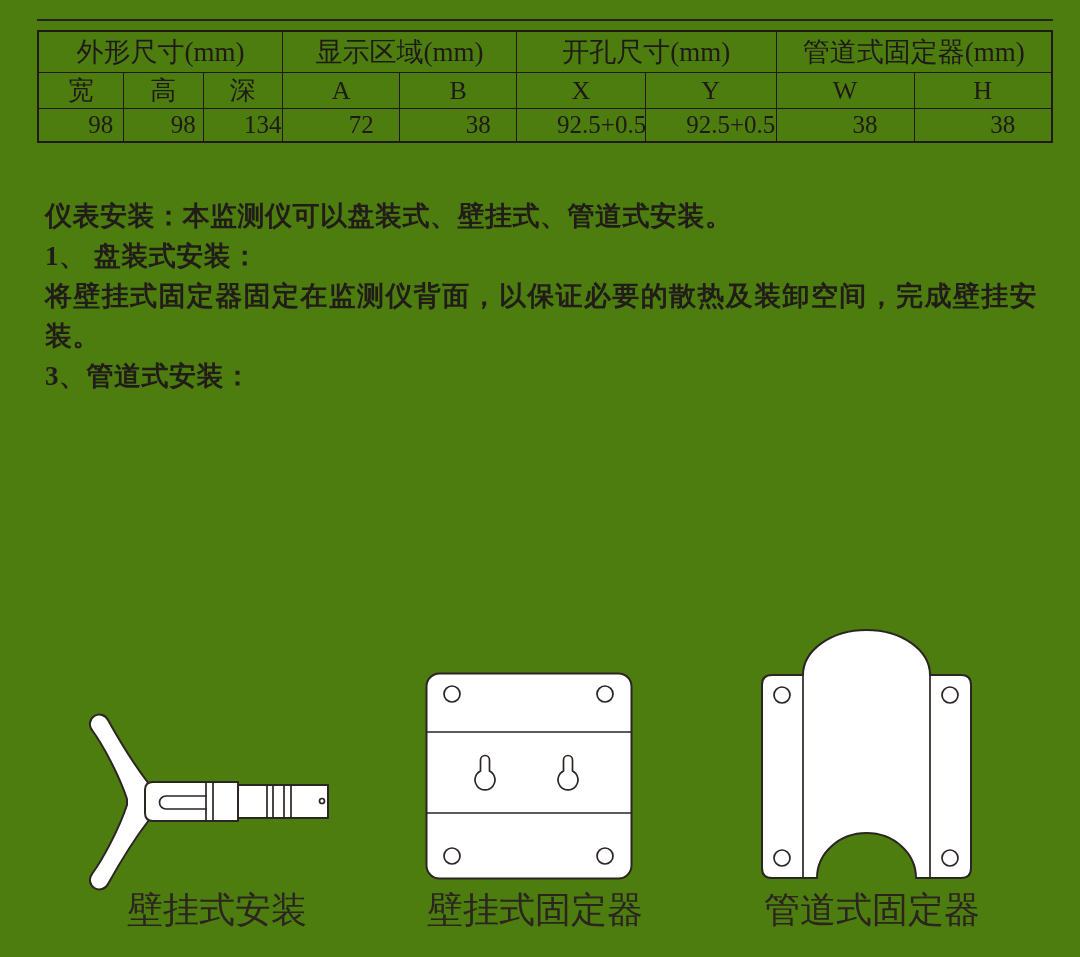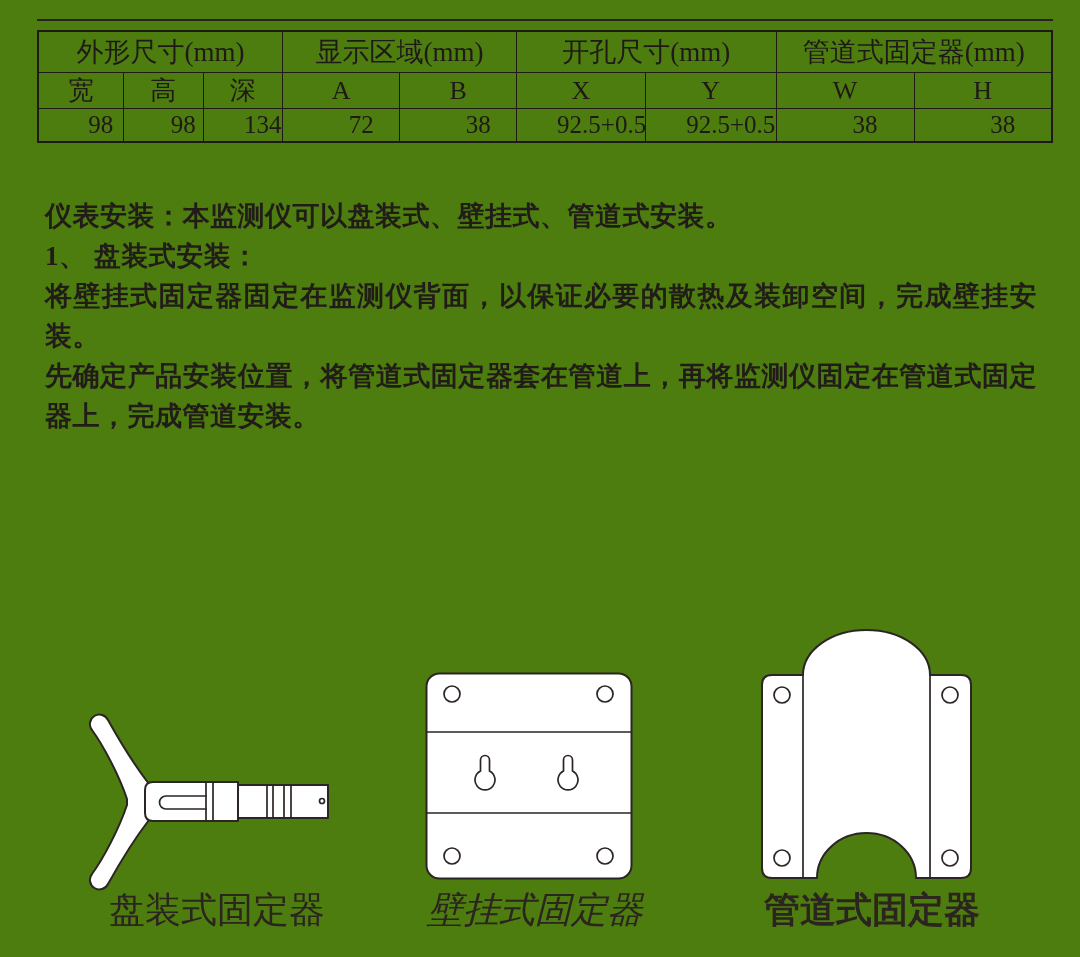--- a/index.html
+++ b/index.html
@@ -66,22 +66,22 @@
     position: absolute;
     top: 886px;
     width: 300px;
     text-align: center;
     font-family: "Liberation Serif", "DejaVu Serif", serif;
     font-size: 36px;
     color: #2b241f;
     white-space: nowrap;
   }
   #cap-1 { left: 67px; }
-  #cap-2 { left: 385px; font-style: italic; }
-  #cap-3 { left: 722px; font-weight: bold; }
+  #cap-2 { left: 385px; }
+  #cap-3 { left: 722px; }
 
   .draw { fill: #ffffff; stroke: #2b2523; stroke-width: 2; stroke-linejoin: round; stroke-linecap: round; }
   .draw-thin { fill: none; stroke: #2b2523; stroke-width: 1.7; stroke-linecap: round; }
 </style>
 </head>
 <body>
 
 <div id="page">
 
   <div id="top-rule"></div>
@@ -127,39 +127,39 @@
       <td>38</td>
       <td>38</td>
     </tr>
   </tbody>
     </table>
 
   <div id="bodytext">
     <p>仪表安装：本监测仪可以盘装式、壁挂式、管道式安装。</p>
     <p>1、 盘装式安装：</p>
     <p>将壁挂式固定器固定在监测仪背面，以保证必要的散热及装卸空间，完成壁挂安装。</p>
-    <p>先确定产品安装位置，将管道式固定器套在管道上，再将监测仪固定在管道式固定器上，完成管道安装。</p>
+    <p>3、管道式安装：</p>
   </div>
 
   <div class="figure" style="left:75px; top:695px;">
     <svg width="260" height="250" viewBox="0 0 260 250">
       <path class="draw" d="M 74 89 C 57 67 43 43 33 25 A 9.5 9.5 0 1 0 17 35 C 28 50 44 80 52 104 L 52 110 C 44 134 28 164 17 179 A 9.5 9.5 0 1 0 33 189 C 43 171 57 147 74 125 Z"></path>
       <path class="draw" d="M 163 90 L 253 90 L 253 123 L 163 123 Z"></path>
       <path class="draw" d="M 78 87 L 163 87 L 163 126 L 78 126 Q 70 126 70 118 L 70 95 Q 70 87 78 87 Z"></path>
       <path class="draw-thin" d="M 131 101 L 91 101 A 6.5 6.5 0 0 0 91 114 L 131 114"></path>
       <line class="draw-thin" x1="131" y1="88" x2="131" y2="125"></line>
       <line class="draw-thin" x1="138" y1="88" x2="138" y2="125"></line>
       <line class="draw-thin" x1="192" y1="91" x2="192" y2="122"></line>
       <line class="draw-thin" x1="198" y1="91" x2="198" y2="122"></line>
       <line class="draw-thin" x1="209" y1="91" x2="209" y2="122"></line>
       <line class="draw-thin" x1="216" y1="91" x2="216" y2="122"></line>
       <circle class="draw-thin" cx="247" cy="106" r="2.5"></circle>
     </svg>
   </div>
-  <div class="fig-caption" id="cap-1">盘装式固定器</div>
+  <div class="fig-caption" id="cap-1">壁挂式安装</div>
 
   <div class="figure" style="left:425px; top:672px;">
     <svg width="208" height="208" viewBox="0 0 208 208">
       <rect class="draw" x="1.5" y="1.5" width="205" height="205" rx="13"></rect>
       <line class="draw-thin" x1="1.5" y1="60" x2="206.5" y2="60"></line>
       <line class="draw-thin" x1="1.5" y1="141" x2="206.5" y2="141"></line>
       <circle class="draw-thin" cx="27" cy="22" r="8"></circle>
       <circle class="draw-thin" cx="180" cy="22" r="8"></circle>
       <circle class="draw-thin" cx="27" cy="184" r="8"></circle>
       <circle class="draw-thin" cx="180" cy="184" r="8"></circle>

